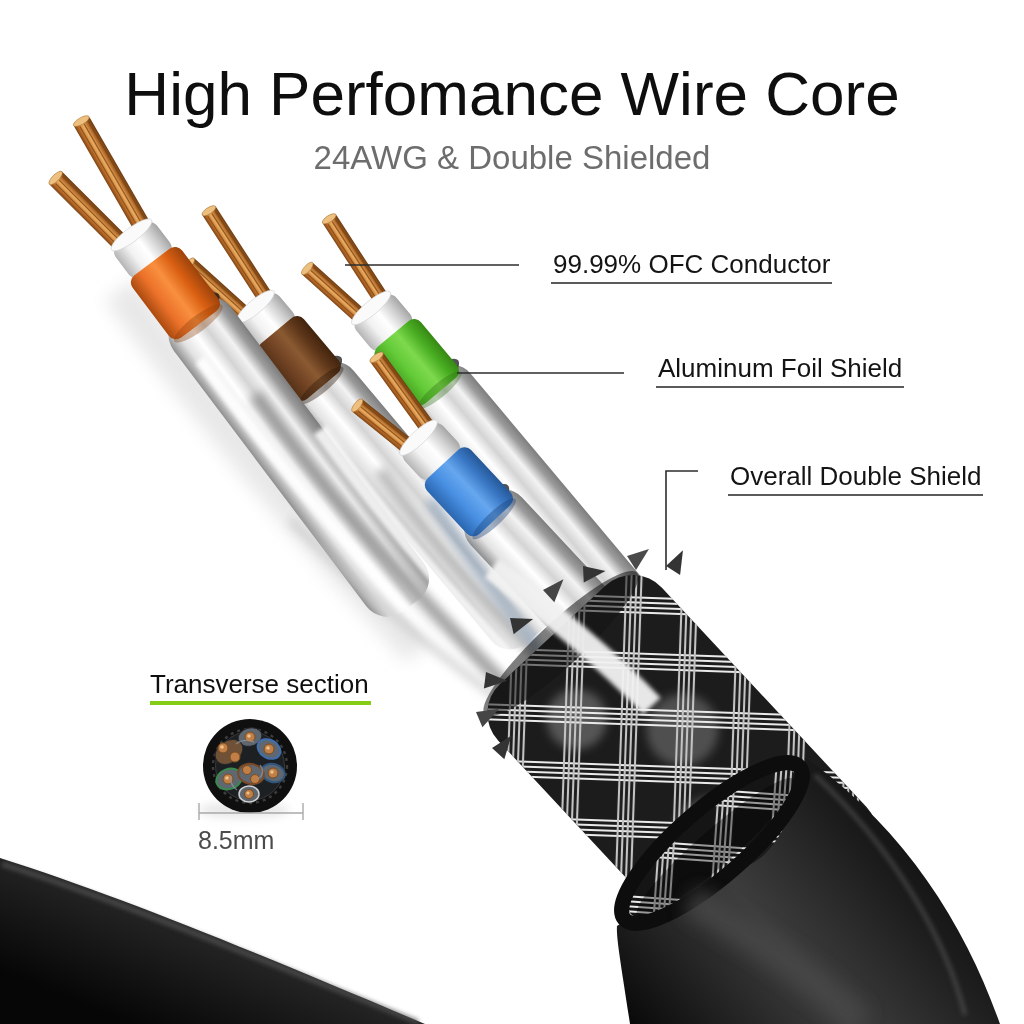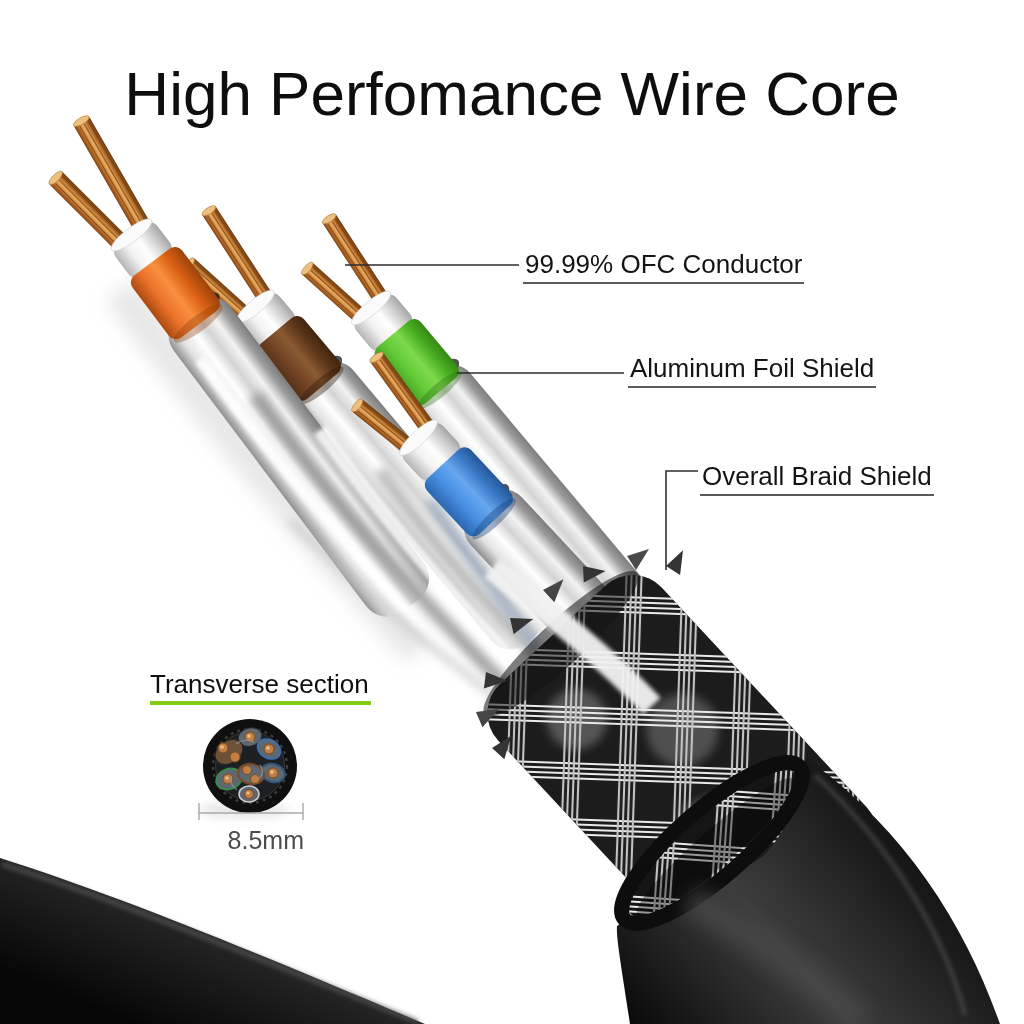--- a/index.html
+++ b/index.html
@@ -15,31 +15,32 @@
     margin-top:63px;font-size:62px;line-height:1;color:#0e0e0e;
     letter-spacing:0px;font-weight:400;
   }
   .subtitle{
     margin-top:16px;font-size:33px;line-height:1;color:#6d6d6d;font-weight:400;
   }
   .callout{
     position:absolute;display:inline-block;font-size:26px;line-height:1.05;
     color:#141414;border-bottom:2px solid #5a5a5a;padding:0 2px 4px 2px;
     white-space:nowrap;
+    margin-left:28px;
   }
   #callout-conductor{left:523px;top:251px;}
   #callout-foil{left:628px;top:355px;text-align:center;}
   #callout-braid{left:700px;top:463px;}
   .ts-label{
     position:absolute;left:150px;top:671px;display:inline-block;
     font-size:26px;line-height:1.05;color:#0f0f0f;
     border-bottom:4px solid #84cc16;padding:0 2px 3px 0;white-space:nowrap;
   }
   .dim-label{
-    position:absolute;left:198px;top:827px;width:106px;text-align:right;
+    position:absolute;left:198px;top:827px;width:106px;text-align:left;
     font-size:25px;line-height:1.05;color:#4c4c4c;white-space:nowrap;
   }
 </style>
 </head>
 <body>
 
 <div class="stage">
 
 <svg class="art" width="1024" height="1024" viewBox="0 0 1024 1024">
   <defs>
@@ -352,22 +353,23 @@
     <g stroke="#a9a9a9" stroke-width="1.4">
       <line x1="199" y1="813" x2="303" y2="813"></line>
       <line x1="199" y1="803" x2="199" y2="820"></line>
       <line x1="303" y1="803" x2="303" y2="820"></line>
     </g>
   </g>
 </svg>
 
   <div class="hdr">
     <div class="title">High Perfomance Wire Core</div>
+    <div class="subtitle">24AWG &amp; Double Shielded</div>
   </div>
 
   <div class="callout" id="callout-conductor">99.99% OFC Conductor</div>
   <div class="callout" id="callout-foil">Aluminum Foil Shield</div>
-  <div class="callout" id="callout-braid">Overall Braid Shield</div>
+  <div class="callout" id="callout-braid">Overall Double Shield</div>
 
   <div class="ts-label">Transverse section</div>
   <div class="dim-label">8.5mm</div>
 
 </div>
 
 </body></html>

